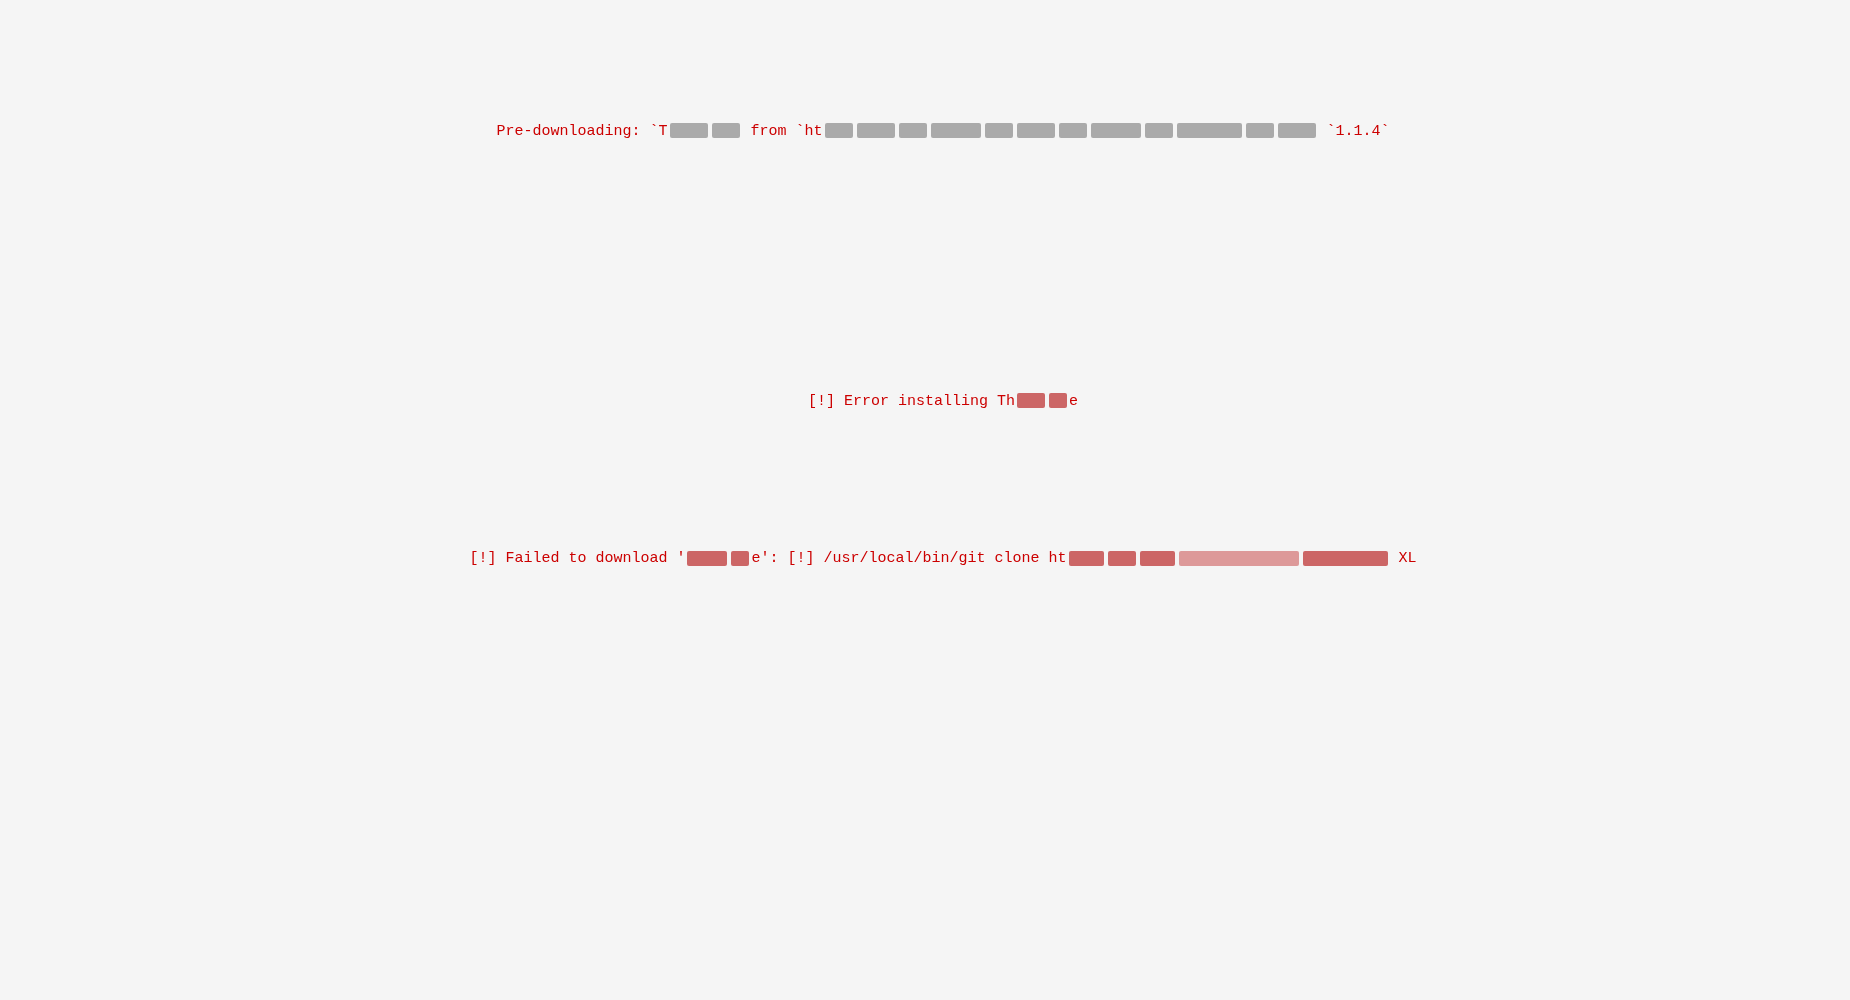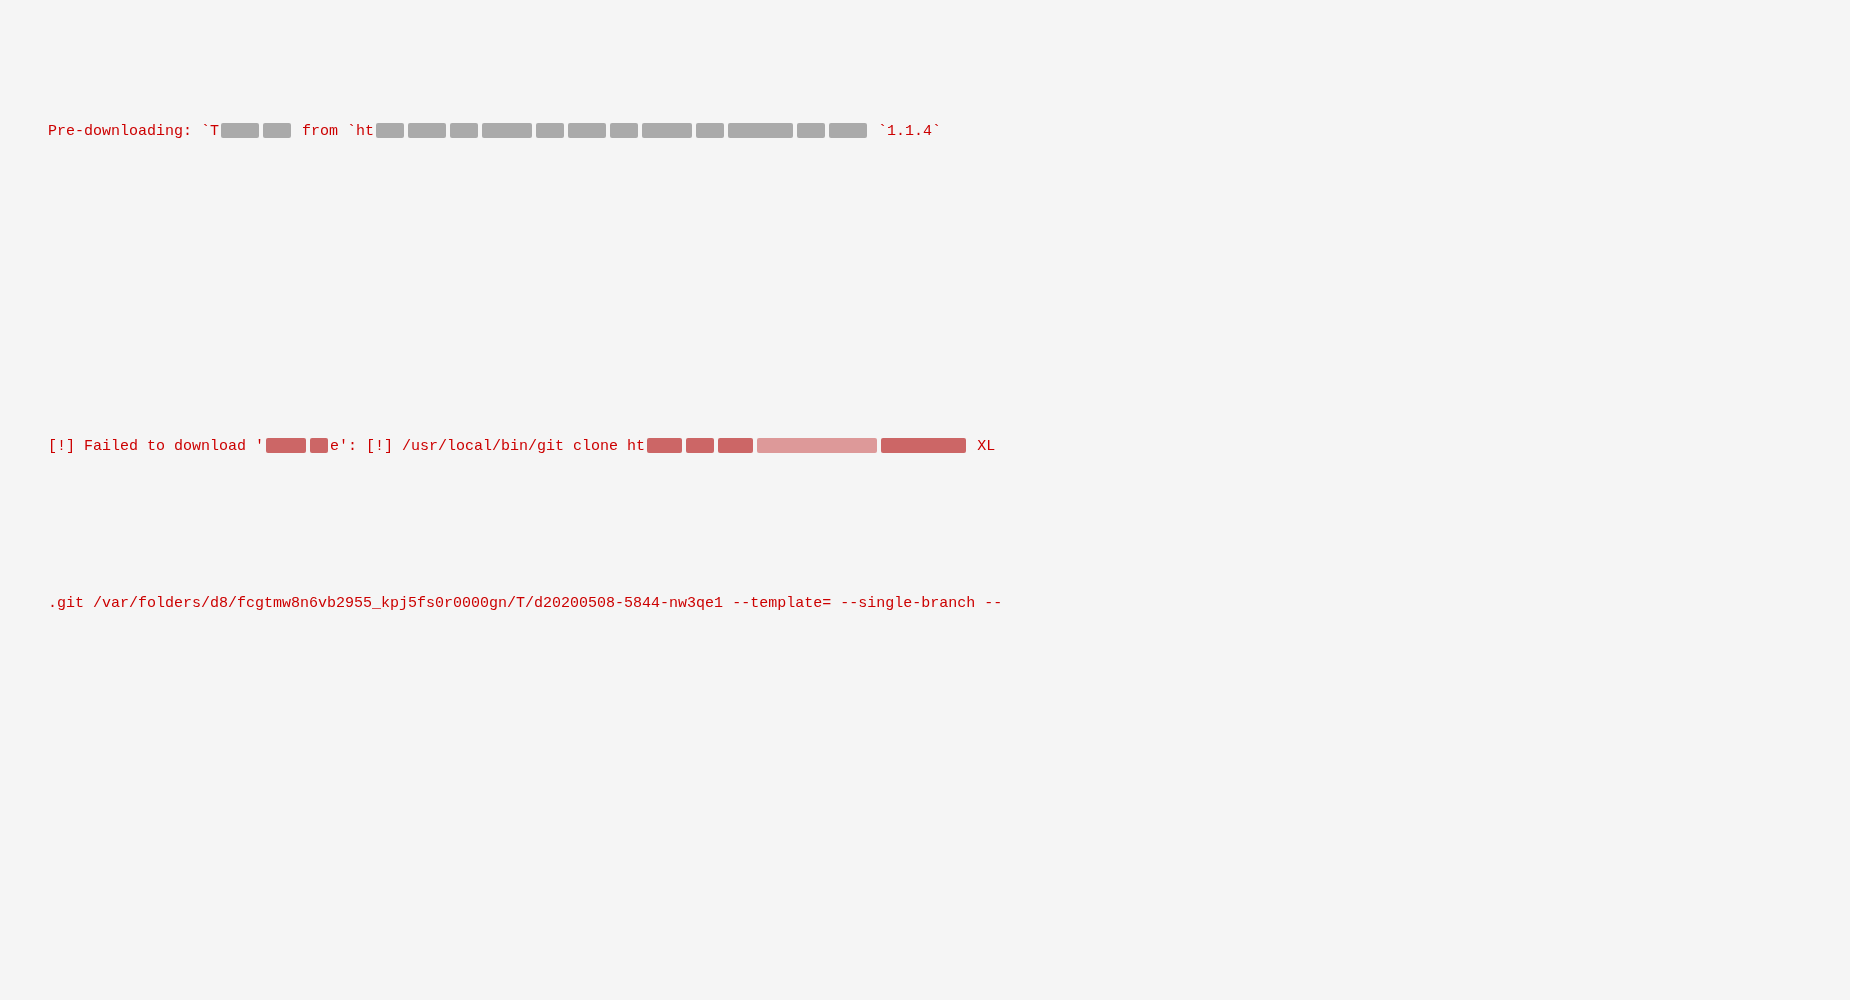--- a/index.html
+++ b/index.html
@@ -21,20 +21,21 @@
     }
 
     .terminal-output {
       white-space: pre-wrap;
       word-break: break-all;
     }
 
     .line {
       display: block;
       margin-bottom: 0;
+      text-align: center;
     }
 
     .redacted {
       display: inline-block;
       background-color: #aaaaaa;
       color: transparent;
       border-radius: 2px;
       vertical-align: middle;
       height: 1em;
       margin: 0 2px;
@@ -72,30 +73,30 @@
 
   
   <span class="line">
     <span>Pre-downloading: `T</span><span class="redacted" style="width:38px;">&nbsp;</span><span class="redacted" style="width:28px;">&nbsp;</span><span> from `ht</span><span class="redacted" style="width:28px;">&nbsp;</span><span class="redacted" style="width:38px;">&nbsp;</span><span class="redacted" style="width:28px;">&nbsp;</span><span class="redacted" style="width:50px;">&nbsp;</span><span class="redacted" style="width:28px;">&nbsp;</span><span class="redacted" style="width:38px;">&nbsp;</span><span class="redacted" style="width:28px;">&nbsp;</span><span class="redacted" style="width:50px;">&nbsp;</span><span class="redacted" style="width:28px;">&nbsp;</span><span class="redacted" style="width:65px;">&nbsp;</span><span class="redacted" style="width:28px;">&nbsp;</span><span class="redacted" style="width:38px;">&nbsp;</span><span> `1.1.4`</span>
   </span>
 
   
   <span class="empty-line"></span>
 
   
+  <span class="line">
+    <span>[!] Error installing Th</span><span class="redacted-red" style="width:28px;">&nbsp;</span><span class="redacted-red" style="width:18px;">&nbsp;</span><span>e</span>
+  </span>
 
   
   <span class="line">
     <span>[!] Failed to download '</span><span class="redacted-red" style="width:40px;">&nbsp;</span><span class="redacted-red" style="width:18px;">&nbsp;</span><span>e': [!] /usr/local/bin/git clone ht</span><span class="redacted-red" style="width:35px;">&nbsp;</span><span class="redacted-red" style="width:28px;">&nbsp;</span><span class="redacted-red" style="width:35px;">&nbsp;</span><span class="redacted-pink" style="width:120px;">&nbsp;</span><span class="redacted-red" style="width:85px;">&nbsp;</span><span> XL</span>
   </span>
 
   
-  <span class="line">
-    <span>.git /var/folders/d8/fcgtmw8n6vb2955_kpj5fs0r0000gn/T/d20200508-5844-nw3qe1 --template= --single-branch --</span>
-  </span>
 
   
 
   
   <span class="empty-line"></span>
 
   
   
 
   

